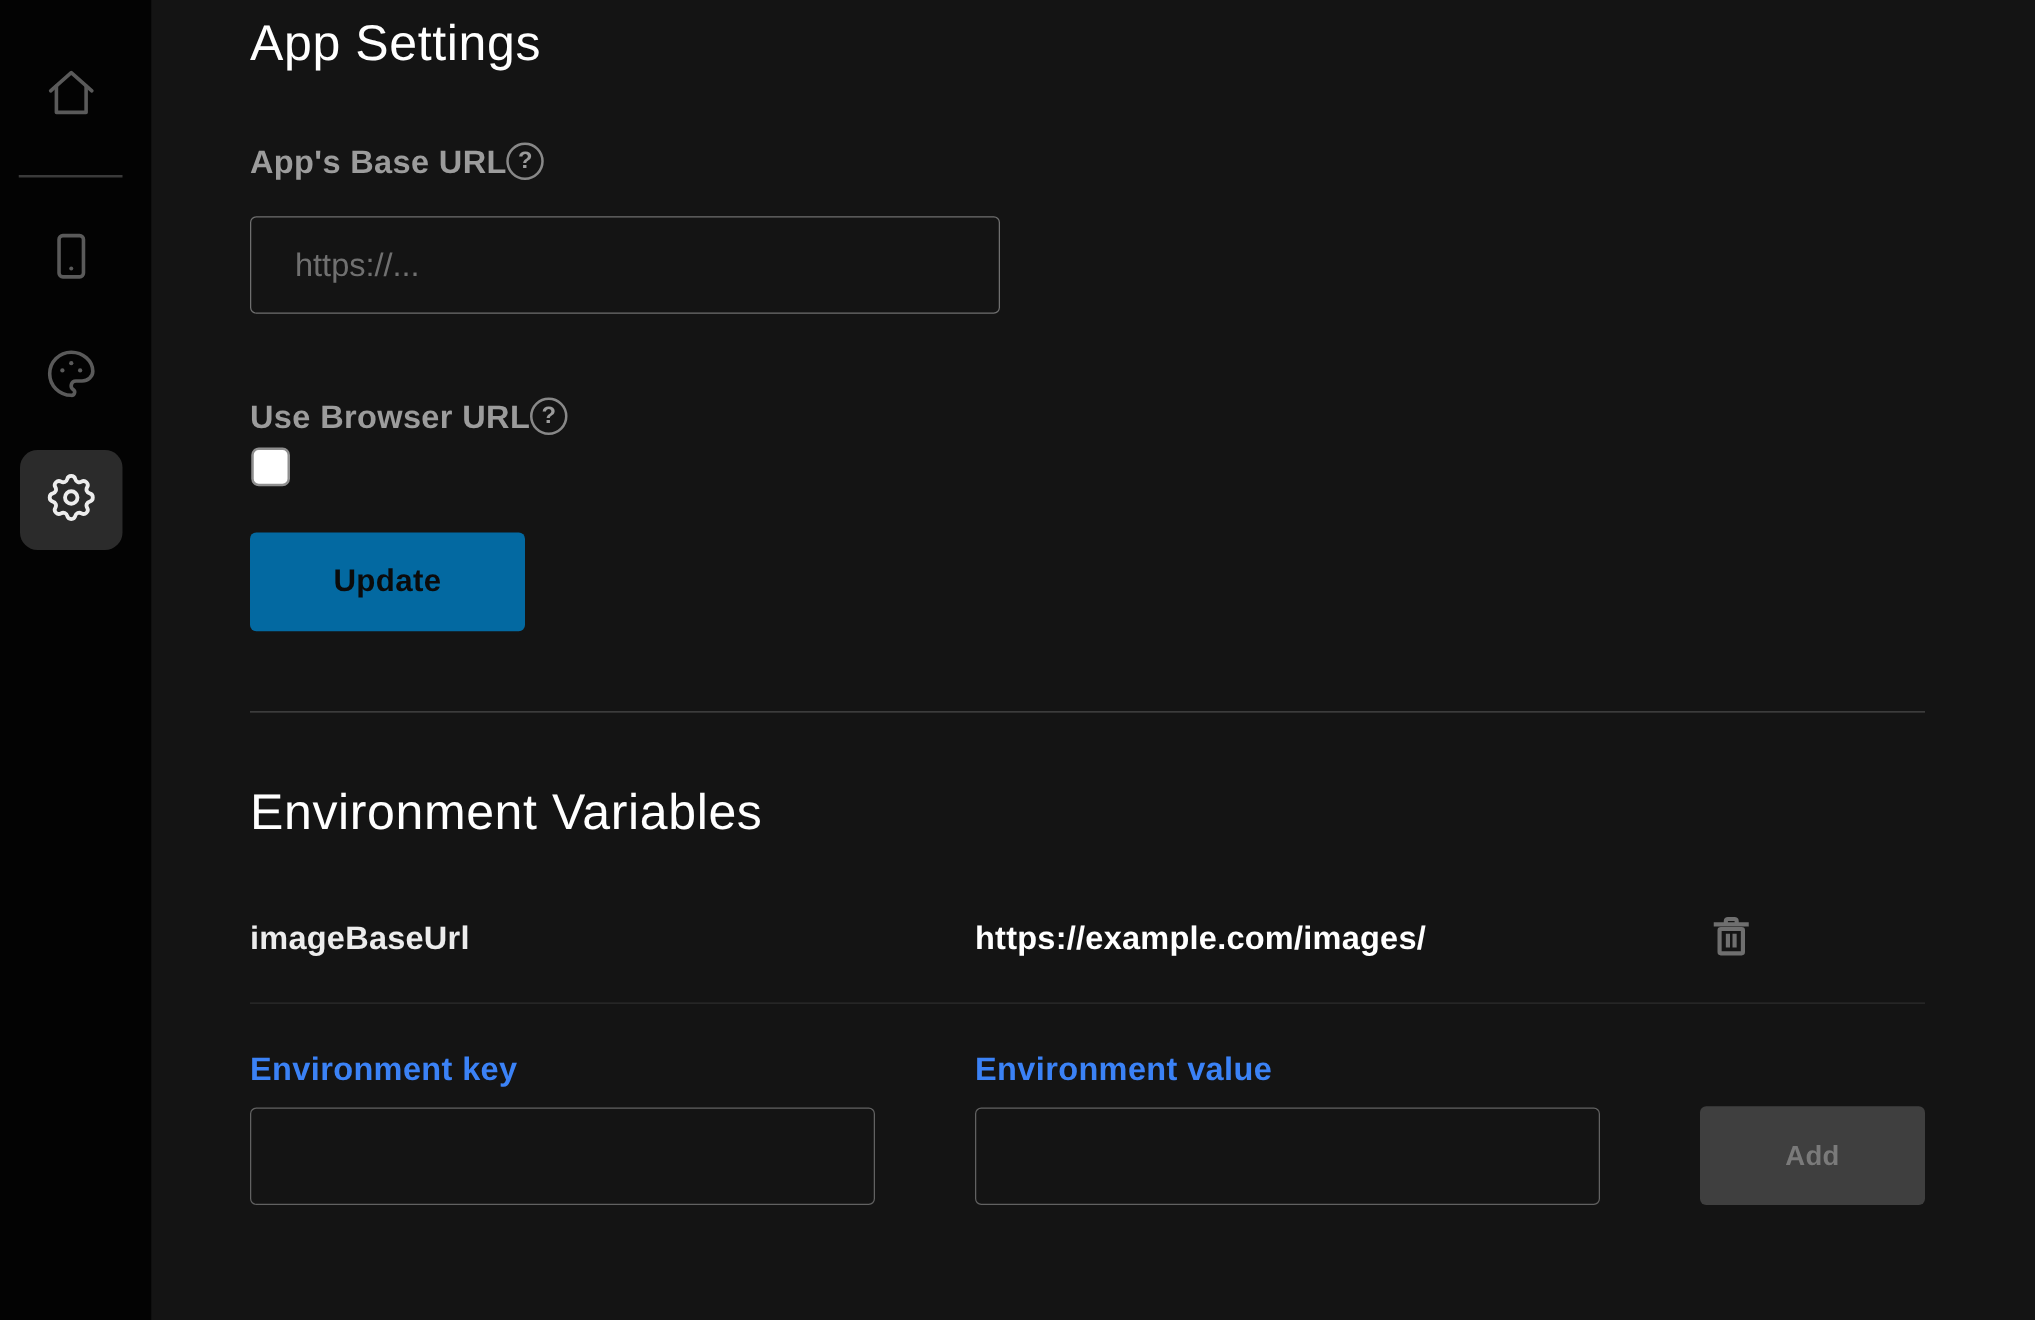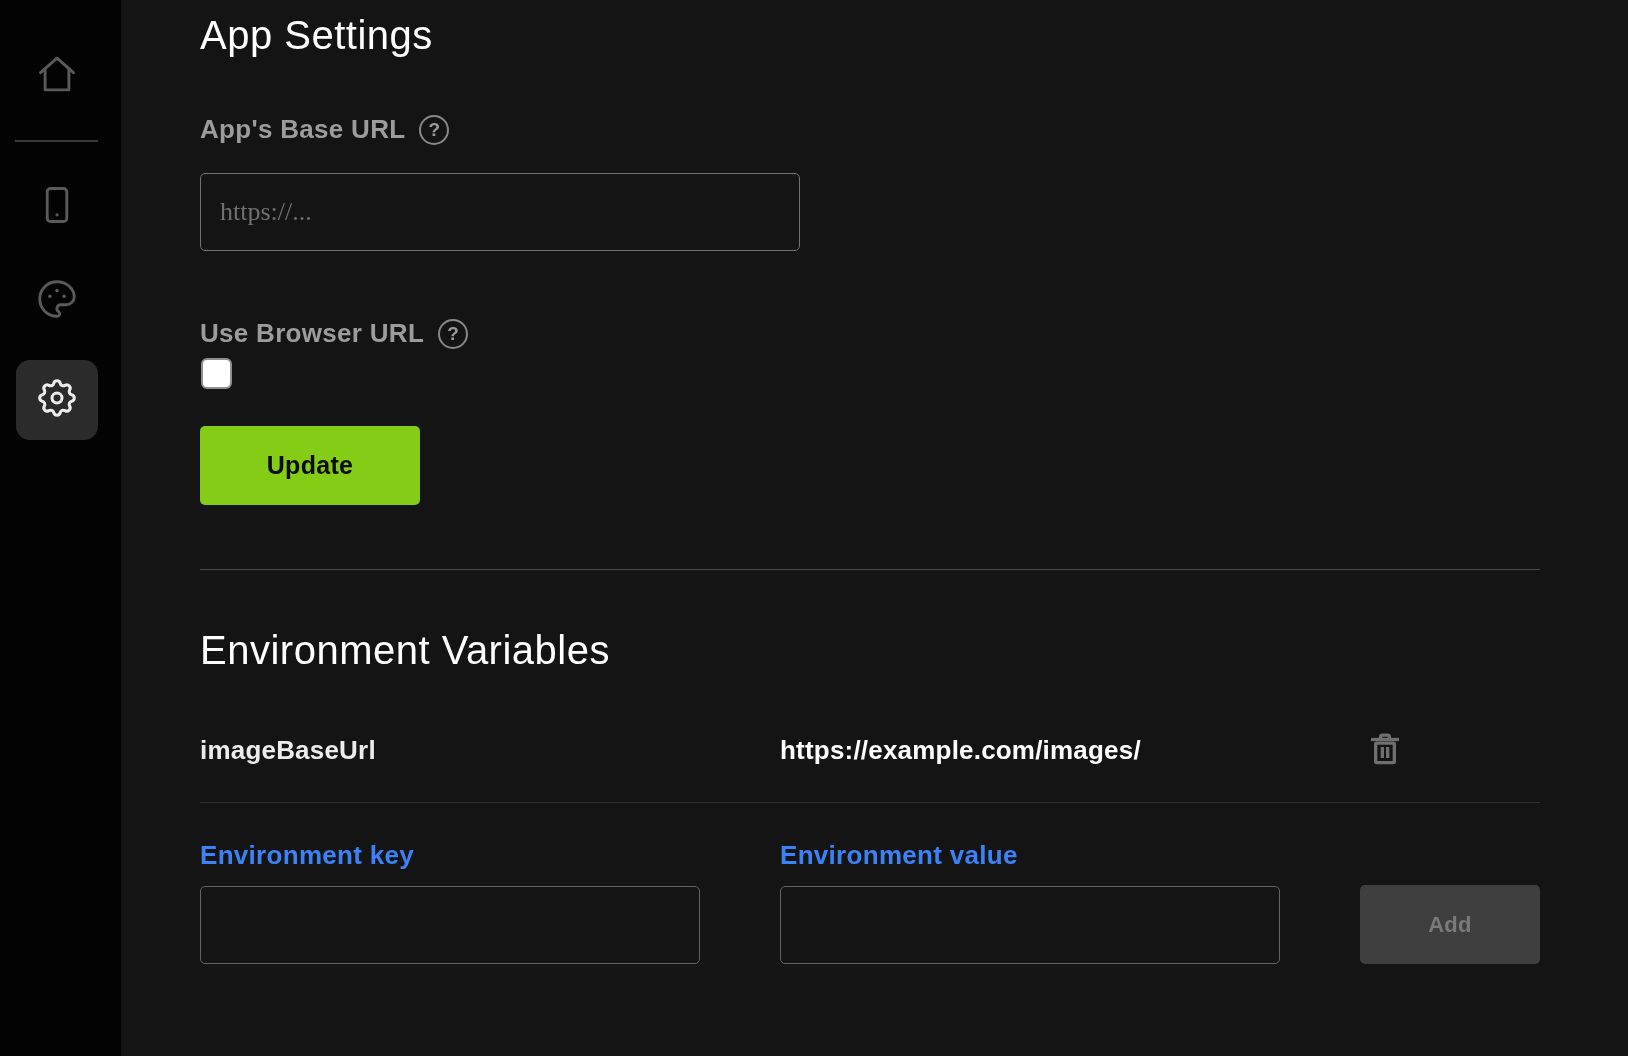--- a/index.html
+++ b/index.html
@@ -25,46 +25,46 @@
   .icon-gray  { stroke: #5a5a5a; fill: none; stroke-width: 1.5; stroke-linecap: round; stroke-linejoin: round; }
   .icon-white { stroke: #ededed; fill: none; stroke-width: 1.6; stroke-linecap: round; stroke-linejoin: round; }
   
   .page-title {
     position: absolute; left: 200px; margin: 0; color: #fff;
     font-size: 40px; font-weight: 500; letter-spacing: 0.5px; line-height: 1.15;
   }
   #title-app { top: 12px; }
   #title-env { top: 627px; }
   .label-row {
-    position: absolute; display: flex; align-items: flex-end; gap: 14px;
+    position: absolute; display: flex; align-items: flex-start; 
     color: #9c9c9c; font-size: 26px; font-weight: 600; letter-spacing: 0.3px;
   }
   #base-url-label-row { left: 200px; top: 114px; }
   #browser-url-label-row { left: 200px; top: 318px; }
   .help-badge {
     width: 30px; height: 30px; border: 2px solid #888; border-radius: 50%;
     display: flex; align-items: center; justify-content: center;
     font-size: 19px; font-weight: 700; color: #9c9c9c; cursor: pointer;
   }
   .text-input {
     position: absolute; background: transparent; outline: none;
     border: 1px solid #6f6f6f; border-radius: 5px;
-    color: #ececec; font-size: 26px; font-family: Liberation Serif, serif; padding: 0 19px;
+    color: #ececec; font-size: 26px; font-family: Liberation Sans, sans-serif; padding: 0 35px;
   }
   .text-input::placeholder { color: #707070; }
   #base-url-input { left: 200px; top: 173px; width: 600px; height: 78px; }
   #env-key-input   { left: 200px; top: 886px; width: 500px; height: 78px; border-color: #626262; }
   #env-value-input { left: 780px; top: 886px; width: 500px; height: 78px; border-color: #626262; }
   .checkbox {
     position: absolute; left: 201px; top: 358px; width: 31px; height: 31px;
     background: #fff; border: 2px solid #8f8f8f; border-radius: 6px; cursor: pointer;
   }
   .update-btn {
     position: absolute; left: 200px; top: 426px; width: 220px; height: 79px;
-    background: #84cc16; color: #0b0b0b; border: none; border-radius: 5px;
+    background: #0369a1; color: #0b0b0b; border: none; border-radius: 5px;
     font-size: 25px; font-weight: 700; font-family: inherit; letter-spacing: 0.3px; cursor: pointer;
   }
   .divider { position: absolute; left: 200px; width: 1340px; height: 1px; border: none; margin: 0; }
   #divider-sections { top: 569px; background: #4a4a4a; }
   #divider-row      { top: 802px; background: #2d2d2d; }
   .env-row {
     position: absolute; left: 200px; top: 722px; width: 1340px; height: 56px;
     display: flex; align-items: center; font-weight: bold;
   }
   .env-key   { width: 580px; color: #ececec; font-size: 26px; letter-spacing: 0.2px; }

